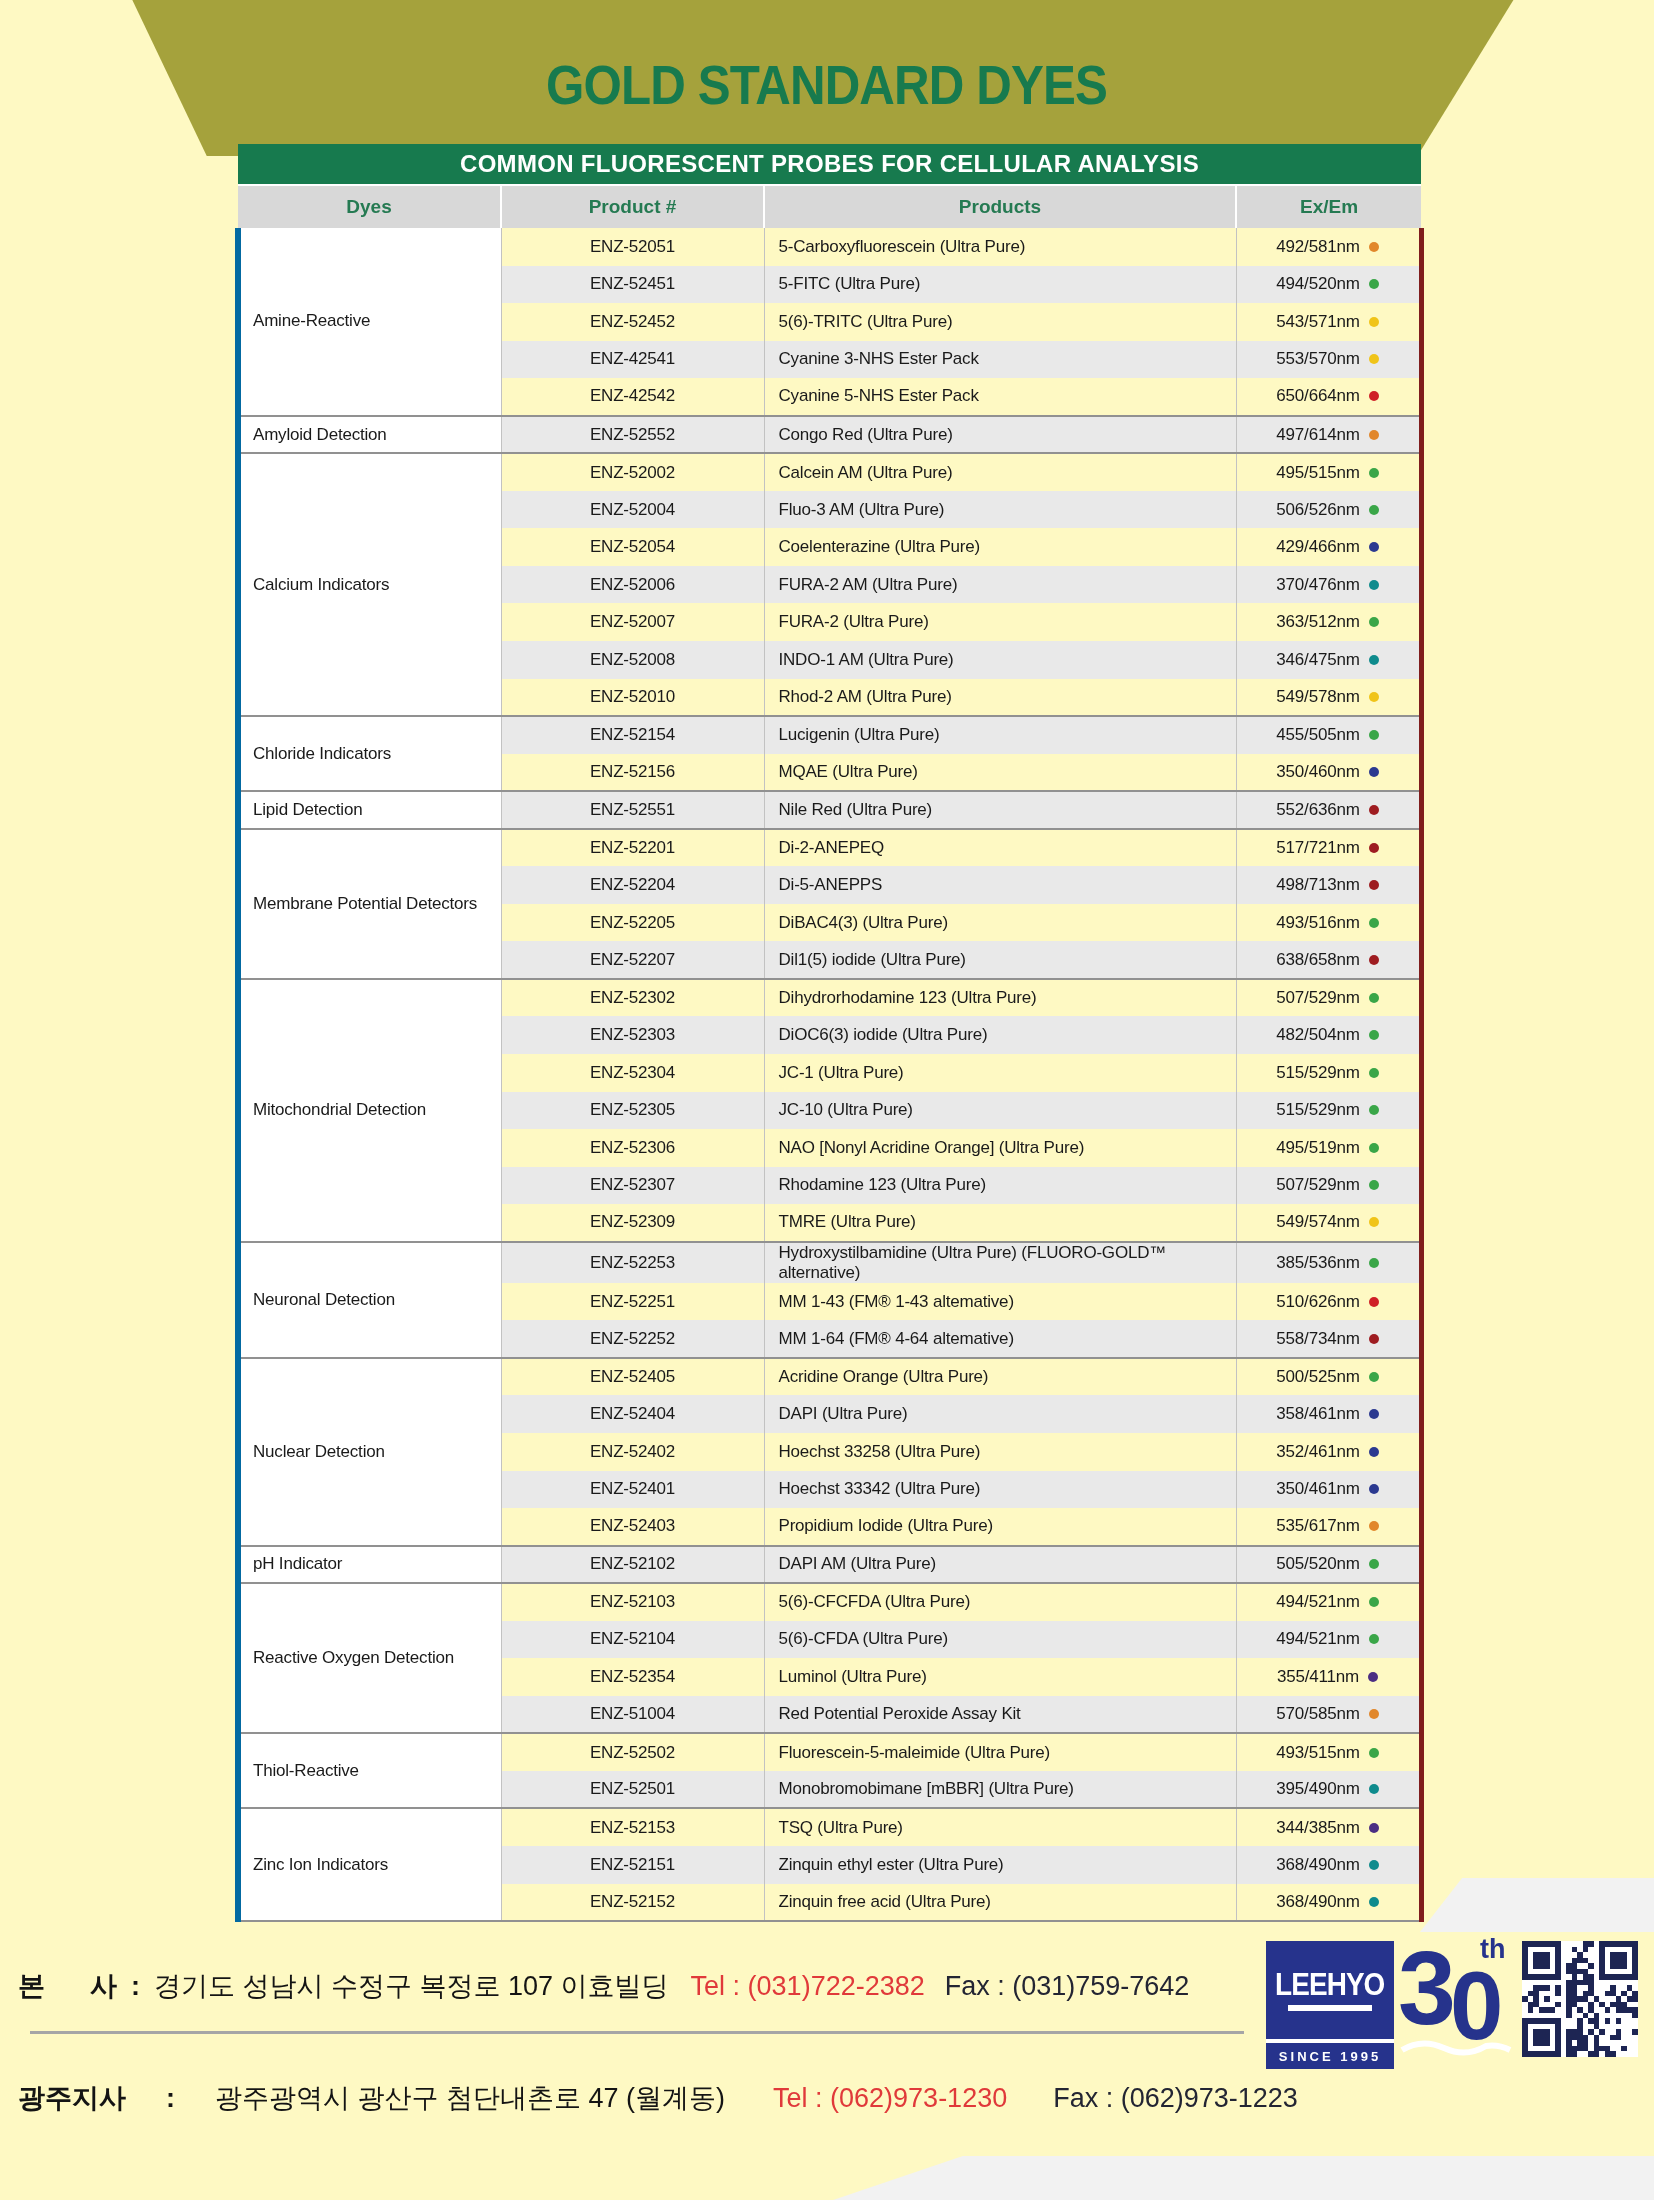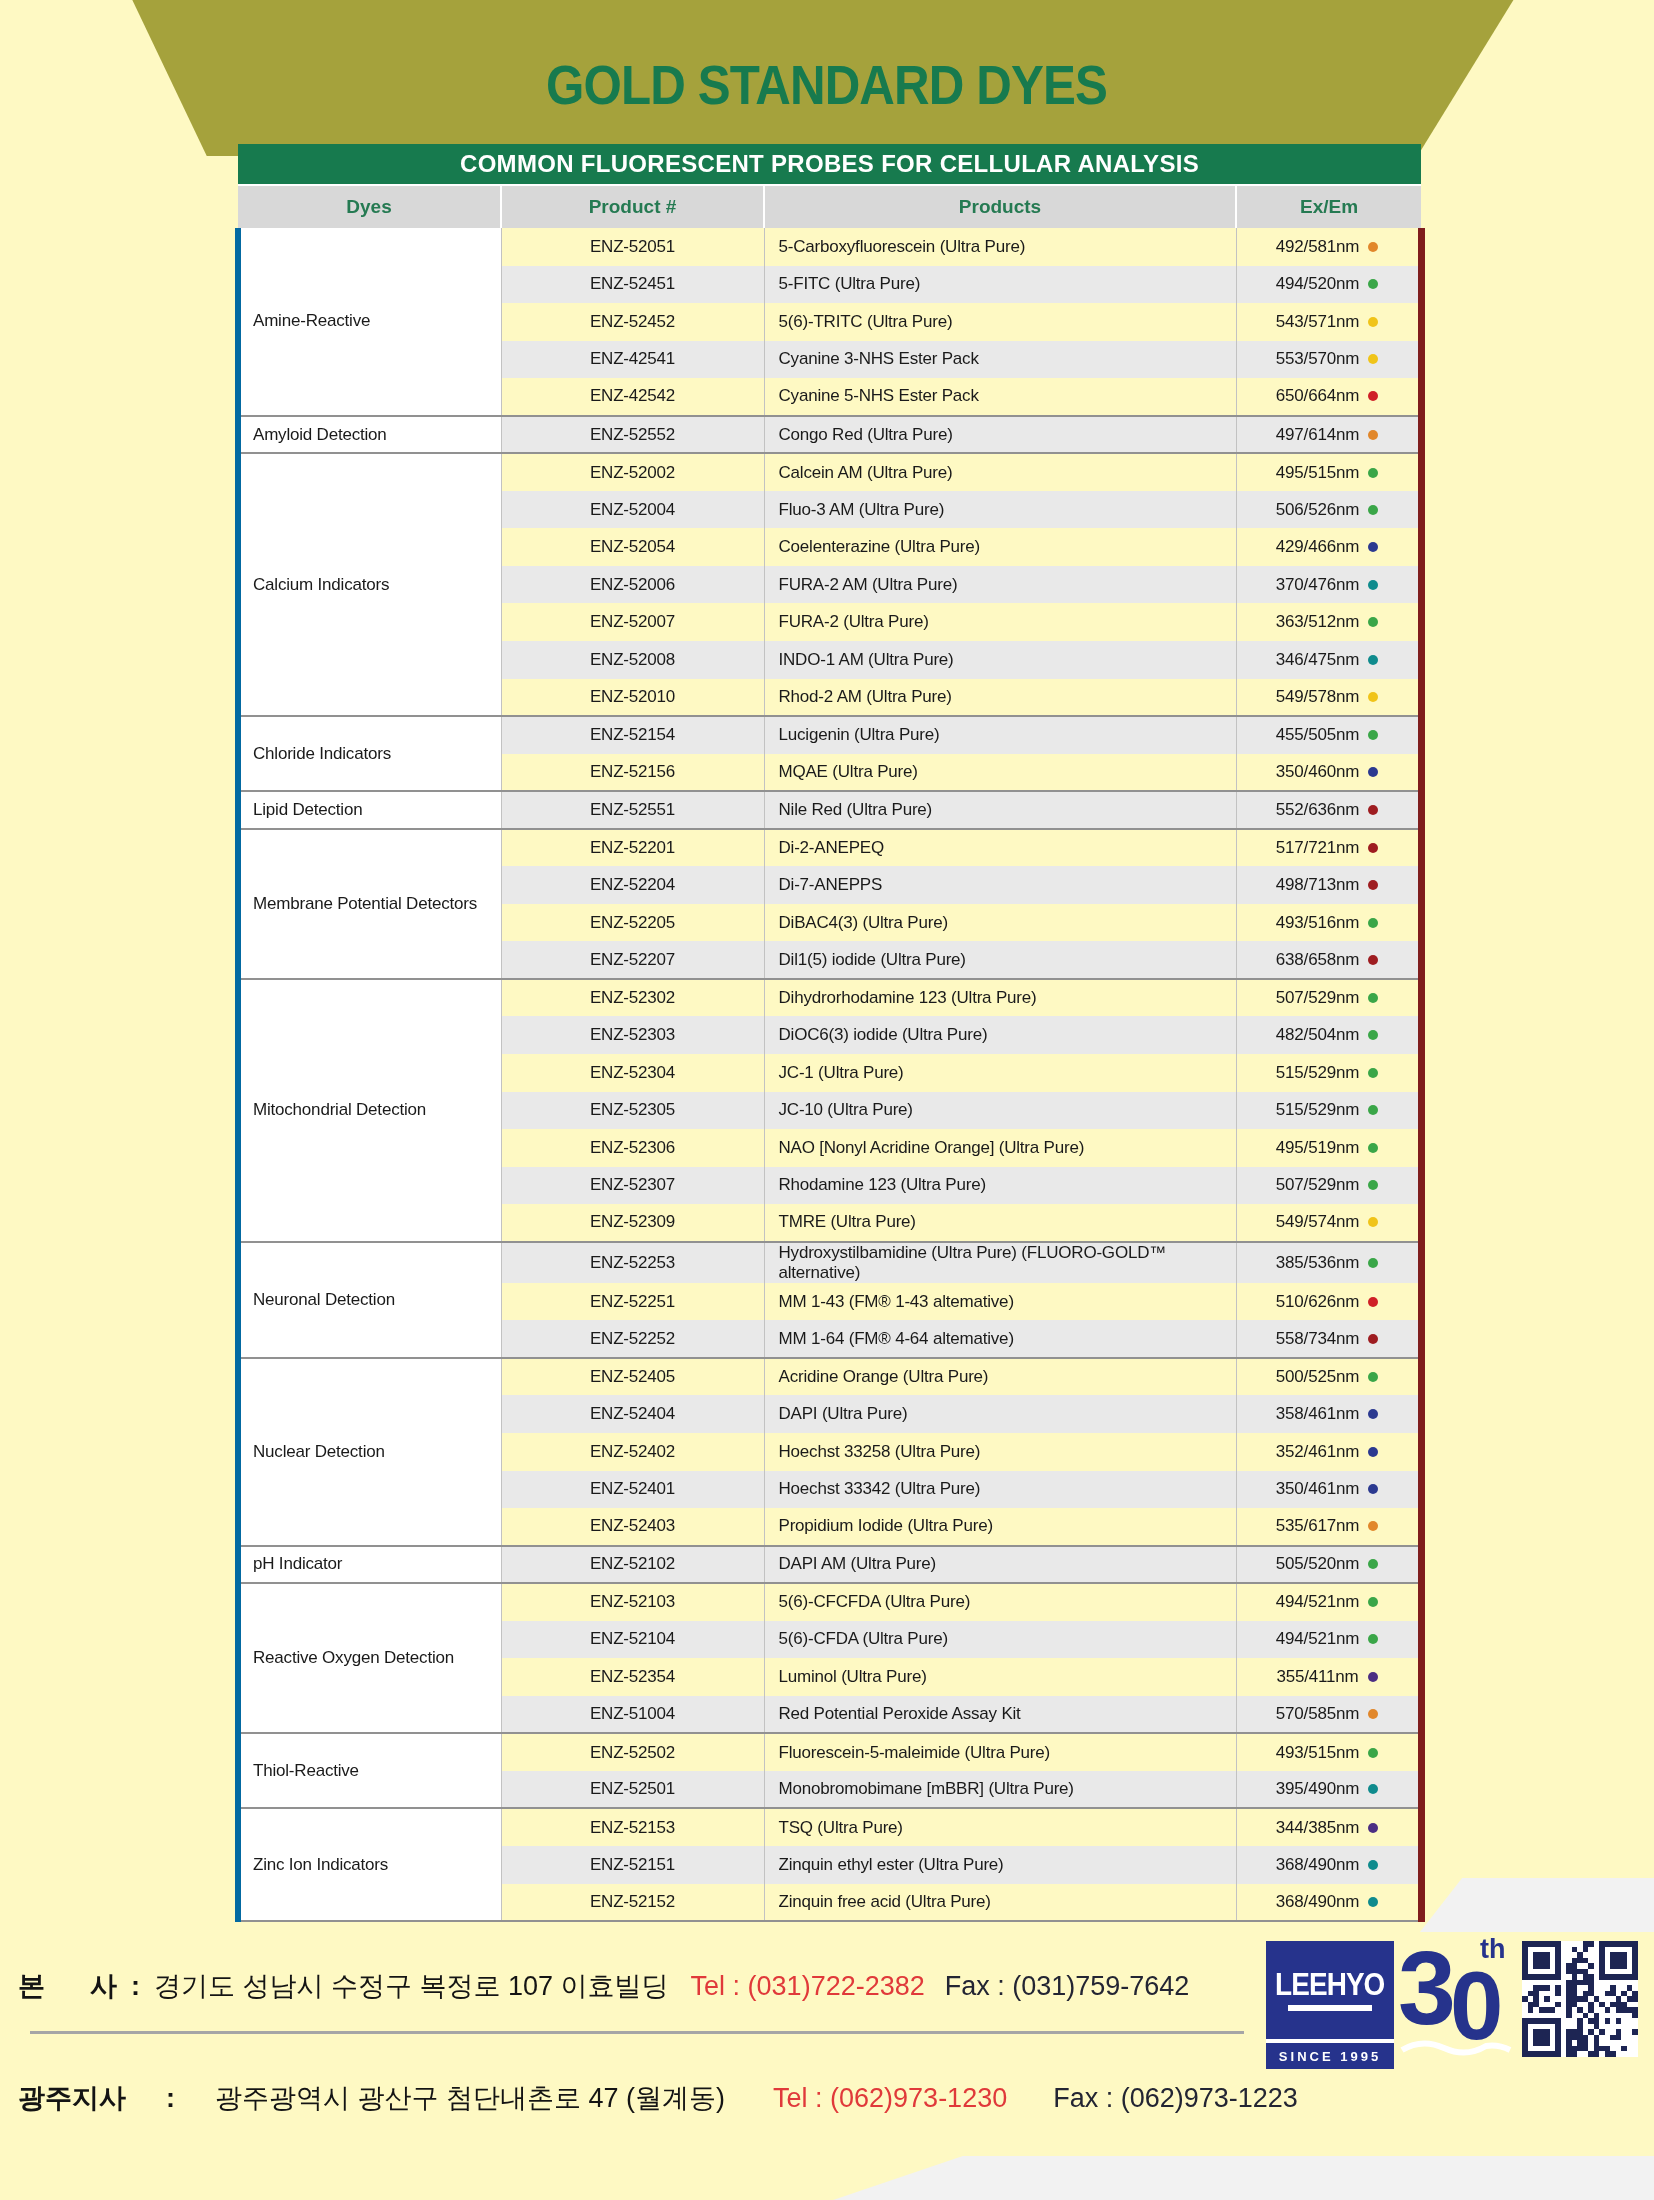--- a/index.html
+++ b/index.html
@@ -26,21 +26,21 @@
   col.c1,col.c2{width:263px;} col.c3{width:472px;} col.c4{width:185px;}
   th.banner{background:var(--brand_green);color:#fff;font-size:24px;font-weight:bold;
     height:41px;text-align:center;letter-spacing:.3px;border-bottom:2px solid #fff;}
   tr.cols th{background:var(--header_gray);color:#257a52;font-size:19px;font-weight:bold;
     height:43px;text-align:center;border-left:2px solid #fff;}
   tr.cols th:first-child{border-left:none;}
   tbody td{height:37.55px;font-size:17px;color:#1a1a1a;letter-spacing:-.2px;vertical-align:middle;}
   td.cat{background:#fff !important;text-align:left;padding-left:12px;border-left:6px solid #0369a1;}
   td.pn{text-align:center;border-left:1px solid #c2c2c2;}
   td.prod{text-align:left;padding-left:14px;border-left:1px solid #c2c2c2;}
-  td.exem{border-left:1px solid #c2c2c2;border-right:7px solid #7f1d1d;}
+  td.exem{border-left:1px solid #c2c2c2;border-right:5px solid #7f1d1d;}
   td.exem .wrap{display:flex;align-items:center;justify-content:center;gap:9px;}
   td.exem .dot{width:10px;height:10px;border-radius:50%;display:inline-block;flex:0 0 auto;}
   tr.even td:not(.cat){background:var(--row_alt);}
   tr.gend td{border-bottom:2px solid #919191;}
   tbody td.cat{border-bottom:2px solid #919191;}
 
   
   .addr-line{position:absolute;left:18px;display:flex;align-items:baseline;gap:14px;
     font-size:27px;color:#141414;white-space:nowrap;}
   .addr-line .lbl{font-weight:bold;white-space:pre;}
@@ -277,21 +277,21 @@
             <td class="prod">Di-2-ANEPEQ</td>
             <td class="exem">
               <span class="wrap">
                 <span>517/721nm</span>
                 <span class="dot" style="background: rgb(158, 28, 32);"></span>
               </span>
             </td>
           </tr>
           <tr class="even">
             <td class="pn">ENZ-52204</td>
-            <td class="prod">Di-7-ANEPPS</td>
+            <td class="prod">Di-5-ANEPPS</td>
             <td class="exem">
               <span class="wrap">
                 <span>498/713nm</span>
                 <span class="dot" style="background: rgb(158, 28, 32);"></span>
               </span>
             </td>
           </tr>
           <tr class="odd">
             <td class="pn">ENZ-52205</td>
             <td class="prod">DiBAC4(3) (Ultra Pure)</td>

